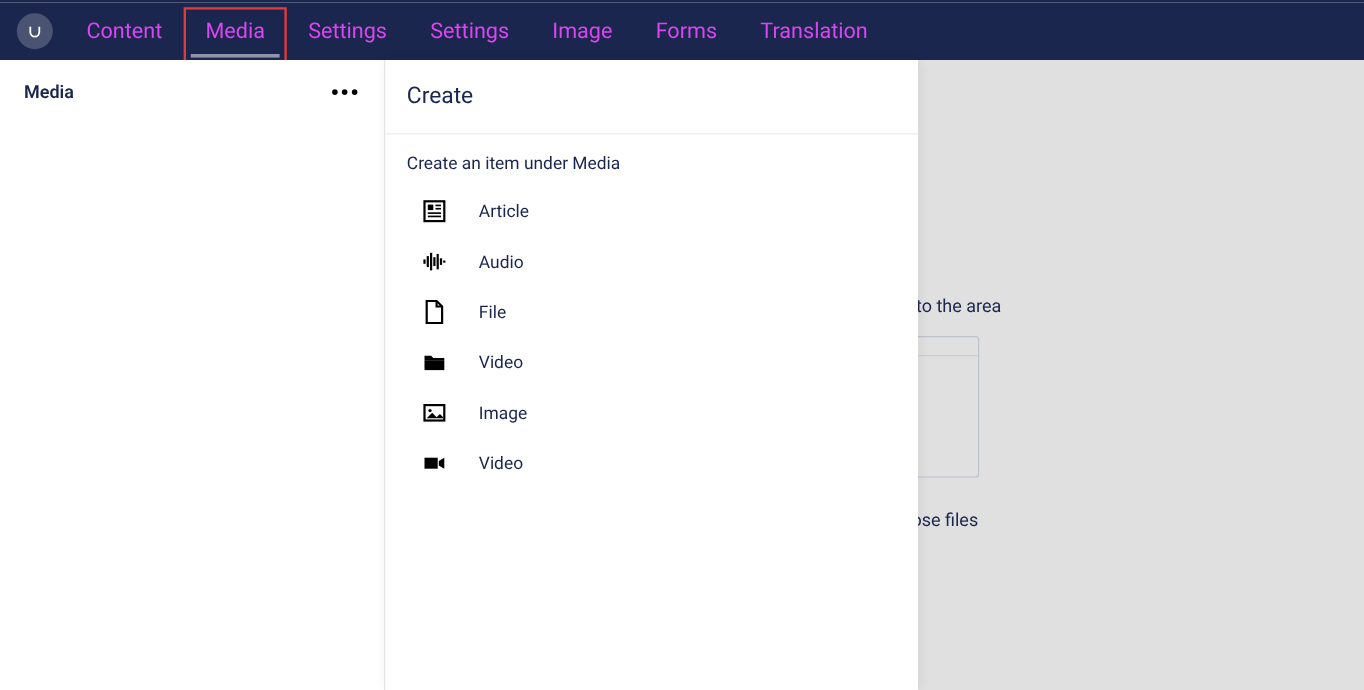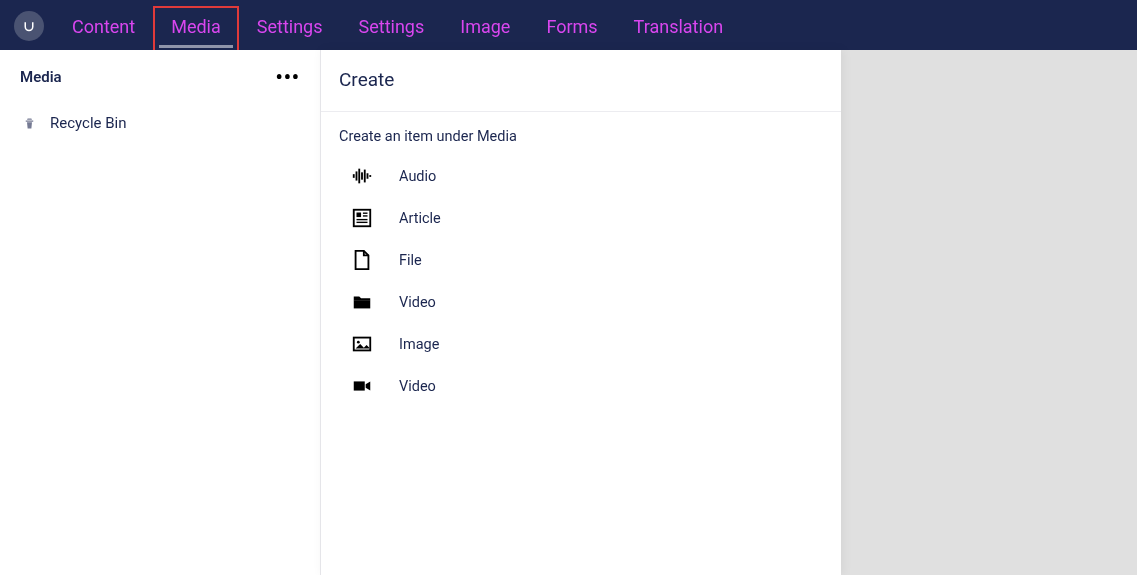--- a/index.html
+++ b/index.html
@@ -163,21 +163,21 @@
     left:50%;
     transform:translateX(-50%);
     color:#1b264f;
     font-size:15px;
     white-space:nowrap;
   }
   .create-panel {
     position: absolute;
     top: 50px;
     left: 320px;
-    width: 521px;
+    width: 445px;
     bottom: 0;
     background: #fff;
     box-shadow: 2px 0 10px rgba(0,0,0,0.06);
     z-index: 10;
     border-left: 1px solid #e5e5e9;
   }
   .panel-title {
     padding: 18px 18px 20px 18px;
     font-size: 19px;
     color: #1b264f;
@@ -226,28 +226,20 @@
     <div class="nav-item">Translation</div>
   </div>
 </div>
 
 <div class="below-nav">
 
   <div class="sidebar">
     <div class="sidebar-header">
       <span class="sidebar-title">Media</span>
       <span class="dots">•••</span>
-    </div>
-    <div class="tree-item">
-      <span class="icon-slot">
-        <svg viewBox="0 0 24 24">
-            <path fill="#757a93" d="M6 7h12v2H6zM8 10h8l-1 10H9zM9 4h6l1 2H8z"></path>
-          </svg>
-      </span>
-      <span class="tree-label">Recycle Bin</span>
     </div>
   </div>
 
   <div class="main-area">
     <div class="dimmed-bg">
       <div class="drop-hint">nd drop your file(s) into the area</div>
       <div class="fake-window">
         <div class="titlebar">
           <div class="dot-tl d-red"></div>
           <div class="dot-tl d-yel"></div>
@@ -266,49 +258,49 @@
 
 </div>
 
 <div class="create-panel">
   <div class="panel-title">Create</div>
   <div class="panel-sub">Create an item under Media</div>
 
   <div class="create-item">
     <span class="ci-icon">
       <svg viewBox="0 0 24 24">
+          <rect x="3" y="3" width="18" height="18" fill="none" stroke="#000" stroke-width="2"></rect>
+          <rect x="6" y="6" width="5" height="5"></rect>
+          <rect x="13" y="6" width="5" height="1.5"></rect>
+          <rect x="13" y="9" width="5" height="1.5"></rect>
+          <rect x="6" y="13" width="12" height="1.5"></rect>
+          <rect x="6" y="16" width="12" height="1.5"></rect>
+        </svg>
+    </span>
+    <span class="ci-label">Article</span>
+  </div>
+
+  <div class="create-item">
+    <span class="ci-icon">
+      <svg viewBox="0 0 24 24">
           <rect x="2" y="10" width="2" height="4"></rect>
           <rect x="5" y="7" width="2" height="10"></rect>
           <rect x="8" y="4" width="2" height="16"></rect>
           <rect x="11" y="8" width="2" height="8"></rect>
           <rect x="14" y="5" width="2" height="14"></rect>
           <rect x="17" y="9" width="2" height="6"></rect>
           <rect x="20" y="11" width="2" height="2"></rect>
         </svg>
     </span>
     <span class="ci-label">Audio</span>
   </div>
 
   <div class="create-item">
     <span class="ci-icon">
       <svg viewBox="0 0 24 24">
-          <rect x="3" y="3" width="18" height="18" fill="none" stroke="#000" stroke-width="2"></rect>
-          <rect x="6" y="6" width="5" height="5"></rect>
-          <rect x="13" y="6" width="5" height="1.5"></rect>
-          <rect x="13" y="9" width="5" height="1.5"></rect>
-          <rect x="6" y="13" width="12" height="1.5"></rect>
-          <rect x="6" y="16" width="12" height="1.5"></rect>
-        </svg>
-    </span>
-    <span class="ci-label">Article</span>
-  </div>
-
-  <div class="create-item">
-    <span class="ci-icon">
-      <svg viewBox="0 0 24 24">
           <path d="M5 2 h9 l5 5 v15 H5 Z" fill="none" stroke="#000" stroke-width="2"></path>
           <path d="M14 2 v5 h5" fill="none" stroke="#000" stroke-width="2"></path>
         </svg>
     </span>
     <span class="ci-label">File</span>
   </div>
 
   <div class="create-item">
     <span class="ci-icon">
       <svg viewBox="0 0 24 24">

